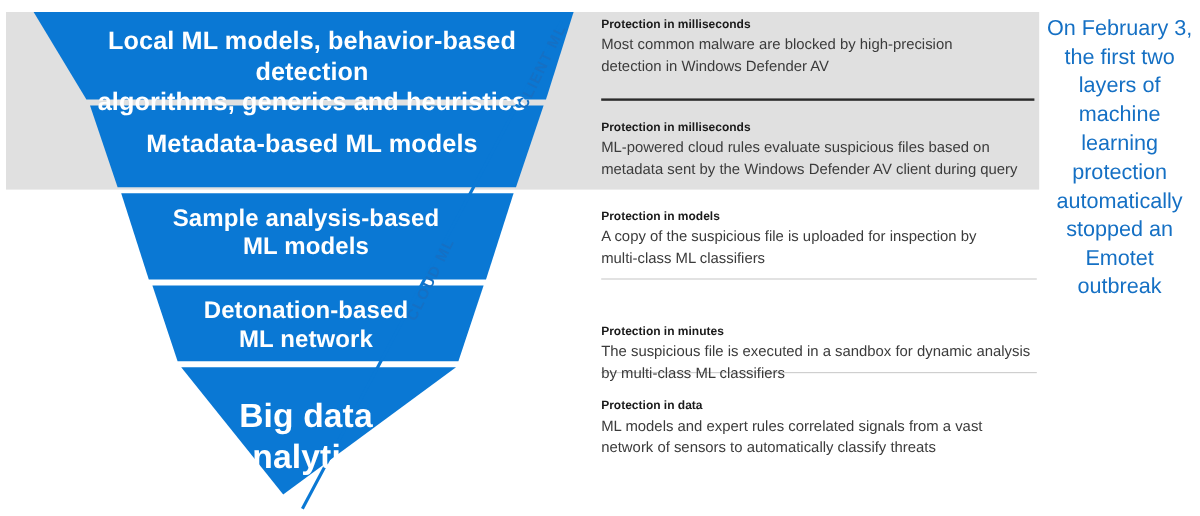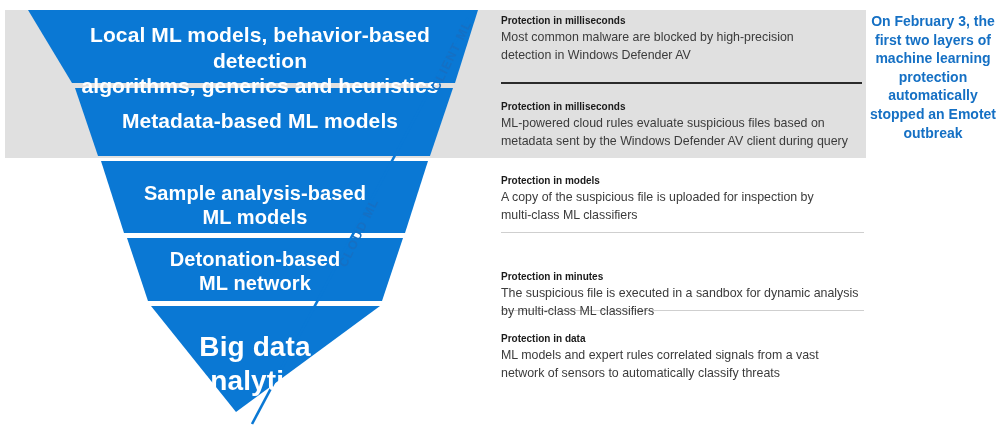--- a/index.html
+++ b/index.html
@@ -130,22 +130,22 @@
   }
 
   
   .callout {
     position: absolute;
     left: 870px;
     top: 12px;
     width: 126px;
     text-align: center;
     color: #1570c4;
-    font-size: 14px;
-    font-weight: 700;
+    font-size: 18px;
+    font-weight: 400;
     line-height: 1.33;
   }
 </style>
 </head>
 <body>
 
 <div id="root">
 
   <div class="gray-band"></div>
 
@@ -160,21 +160,21 @@
     <polygon points="127,238 403,238 382,301 148,301" fill="#0a78d4"></polygon>
 
     <polygon points="151,306 380,306 236,412" fill="#0a78d4"></polygon>
 
     <line x1="468" y1="18" x2="252" y2="424" stroke="#0a78d4" stroke-width="2.6"></line>
   </svg>
 
   <div class="funnel-label fl-0" style="white-space: pre-line;">Local ML models, behavior-based detection
 algorithms, generics and heuristics</div>
   <div class="funnel-label fl-1" style="white-space: pre-line;">Metadata-based ML models</div>
-  <div class="funnel-label fl-2" style="white-space: pre-line; margin-top: 11px;">Sample analysis-based
+  <div class="funnel-label fl-2" style="white-space: pre-line;">Sample analysis-based
 ML models</div>
   <div class="funnel-label fl-3" style="white-space: pre-line;">Detonation-based
 ML network</div>
   <div class="funnel-label fl-4" style="white-space: pre-line;">Big data
 analytics</div>
 
   <div class="side-label sl-client">CLIENT ML</div>
   <div class="side-label sl-cloud">CLOUD ML</div>
 
   <div class="divider divider-strong"></div>

